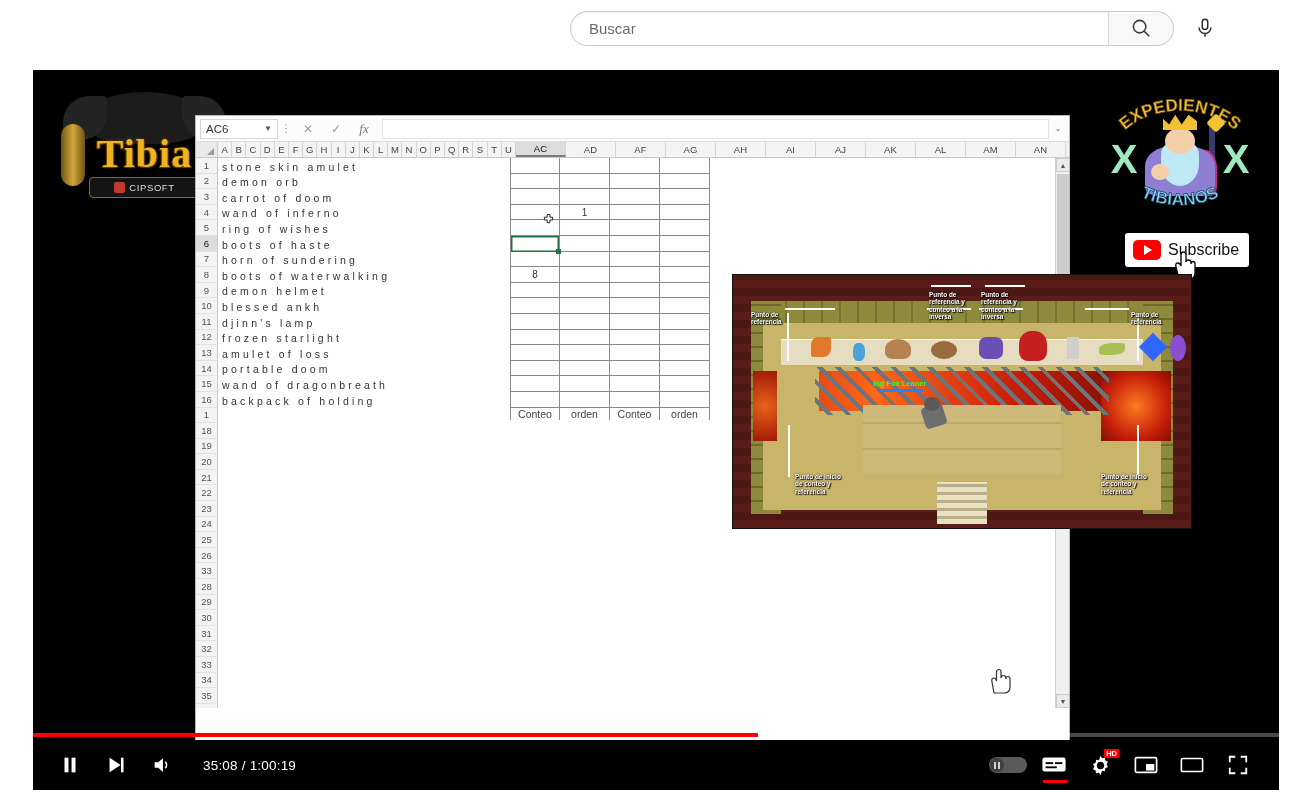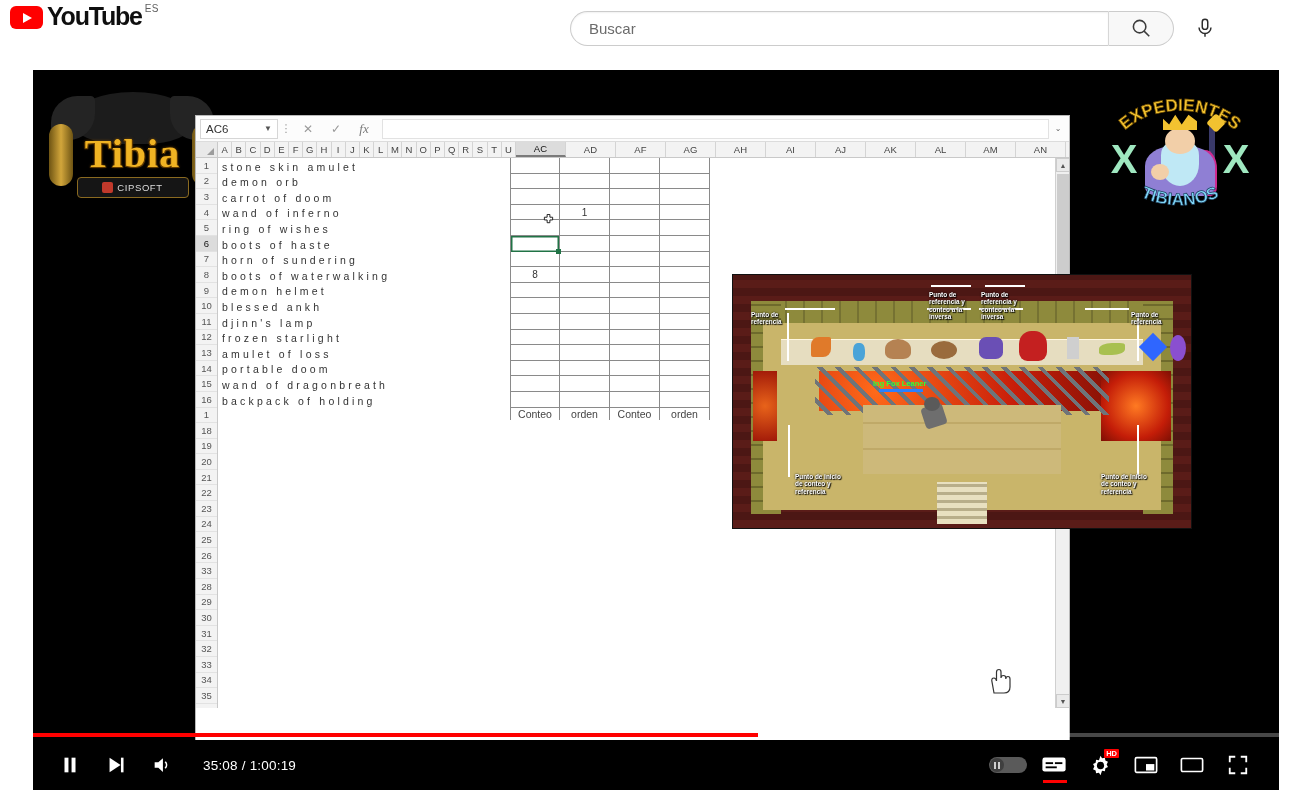--- a/index.html
+++ b/index.html
@@ -30,21 +30,21 @@
                 display:flex; align-items:center; justify-content:center; cursor:pointer; }
   .mic-btn { width:38px; height:38px; border-radius:50%; margin-left:12px;
              display:flex; align-items:center; justify-content:center; cursor:pointer; }
 
   
   .player { position:absolute; left:33px; top:70px; width:1246px; height:720px;
             background:#000; overflow:hidden; }
   .video-canvas { position:absolute; inset:0; background:#000; }
 
   
-  .tibia-logo { position:absolute; left:12px; top:16px; width:175px; height:120px; }
+  .tibia-logo { position:absolute; left:24px; top:16px; width:175px; height:120px; }
   .tibia-text { position:absolute; left:50%; top:44px; transform:translateX(-50%);
                 font-family:"Liberation Serif", serif; font-size:40px; font-weight:bold;
                 color:#f0b323; letter-spacing:1px;
                 text-shadow: 0 0 3px #7a4a00, 1px 1px 0 #5a3600, -1px 1px 0 #5a3600; }
   .tibia-dragon { position:absolute; left:50%; top:6px; transform:translateX(-50%);
                   width:120px; height:52px; background:#1c1c1c; border-radius:50% 50% 40% 40%;
                   box-shadow: 0 0 12px #000; }
   .tibia-wingL, .tibia-wingR { position:absolute; top:10px; width:44px; height:44px;
                   background:#242424; border-radius:60% 10% 60% 10%; }
   .tibia-wingL { left:6px; } .tibia-wingR { right:6px; transform:scaleX(-1); }
@@ -232,25 +232,20 @@
   .autoplay-knob span { width:2px; height:7px; background:#cfcfcf; margin:0 1px; }
   .cc-btn { position:relative; }
   .cc-underline { position:absolute; left:12px; bottom:6px; width:24px; height:3px; background:#ff0000; }
   .hd-badge { position:absolute; top:8px; right:4px; background:#ff0000; color:#fff;
               font-size:7.5px; font-weight:bold; padding:0 2px; border-radius:1px; line-height:9px; }
 </style>
 </head>
 <body>
 
 <div class="masthead">
-  <div class="yt-logo-wrap">
-    <span class="yt-play"></span>
-    <span class="yt-word">YouTube</span>
-    <span class="yt-country">ES</span>
-  </div>
 
   <div class="search-wrap">
     <div class="search-box">
       <input type="text" placeholder="Buscar" style="">
     </div>
     <div class="search-btn">
       <svg width="22" height="22" viewBox="0 0 24 24">
         <circle cx="10.5" cy="10.5" r="6.8" fill="none" stroke="#3c3c3c" stroke-width="1.7"></circle>
         <line x1="15.4" y1="15.4" x2="21" y2="21" stroke="#3c3c3c" stroke-width="1.7"></line>
       </svg>
@@ -301,20 +296,29 @@
       <div class="king-hand"></div>
     </div>
     <svg class="chan-arc-bot" viewBox="0 0 150 50">
       <path id="arcBot" d="M14,4 A66,44 0 0 0 136,4" fill="none"></path>
       <text font-size="17" font-weight="bold" fill="#7fd6f5" stroke="#1a3a5a" stroke-width="0.7" font-family="Liberation Sans, sans-serif">
         <textPath href="#arcBot" startOffset="50%" text-anchor="middle">TIBIANOS</textPath>
       </text>
     </svg>
   </div>
 
+  <div class="subscribe-btn">
+    <span class="sub-ytmark"></span>
+    <span class="sub-label">Subscribe</span>
+    <svg class="sub-cursor" viewBox="0 0 28 32">
+      <path d="M8 30 L5 18 Q4 14 7 14 Q9 14 10 17 L10 6 Q10 3 12.5 3 Q15 3 15 6 L15 13
+               Q15 11 17.5 11 Q20 11 20 13.5 L20 15 Q20 12.5 22 12.5 Q24 12.5 24 15 L24 24
+               Q24 30 18 30 Z" fill="#fff" stroke="#111" stroke-width="1.4"></path>
+    </svg>
+  </div>
 
   <div class="excel">
     <div class="excel-formula-row">
       <div class="namebox">
         <span>AC6</span>
         <span class="nb-caret">▼</span>
       </div>
       <div class="fr-dots">⋮</div>
       <div class="fr-btns">
         <div class="fr-btn">✕</div>

